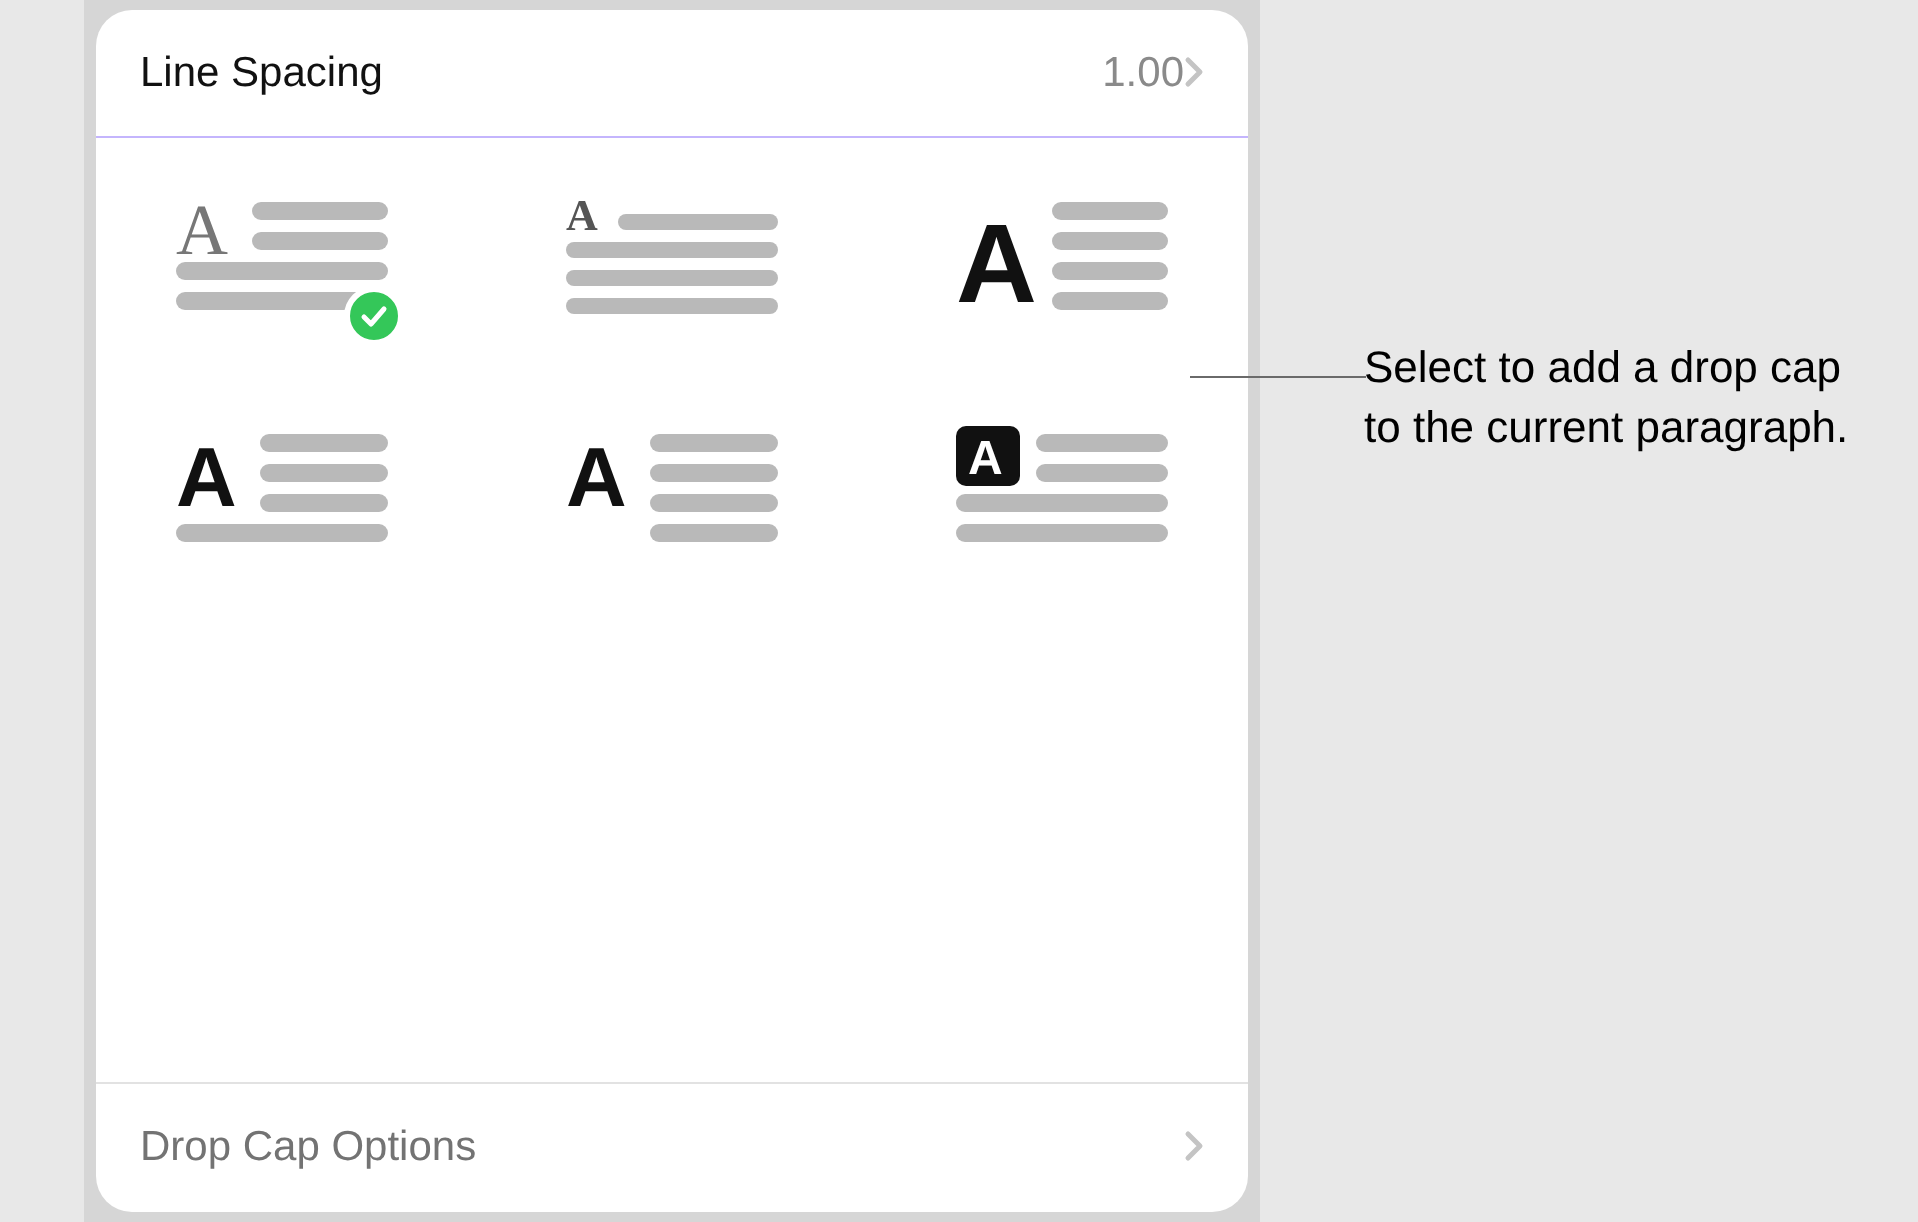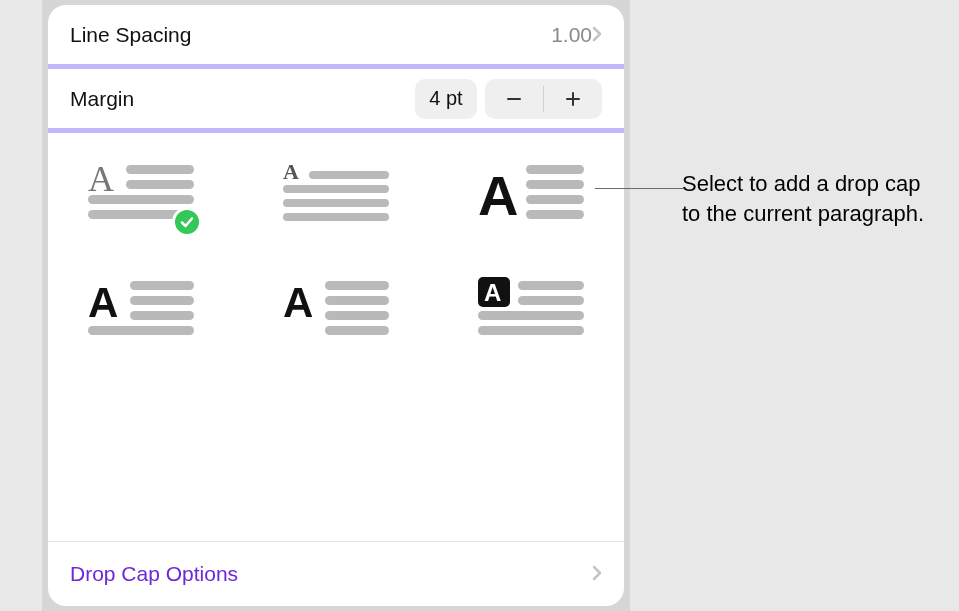--- a/index.html
+++ b/index.html
@@ -28,21 +28,21 @@
       display: flex;
       flex-direction: column;
       overflow: hidden;
     }
     .row {
       display: flex;
       align-items: center;
       justify-content: space-between;
       padding: 0 22px;
       height: 64px;
-      border-bottom: 5px solid #c4b5fd;
+      border-bottom: 1px solid #c4b5fd;
       font-size: 21px;
       color: #111;
     }
     .row.last { border-bottom: none; }
     .row .label { color: #111; }
     .row .value-group {
       display: flex;
       align-items: center;
     }
     .value-text {
@@ -175,40 +175,20 @@
       <span class="value-group">
         <span class="value-text">1.00</span>
         <span class="chevron">
           <svg width="10" height="16" viewBox="0 0 10 16">
               <path d="M2 2 L8 8 L2 14" stroke="#c4c4c4" stroke-width="2.5" fill="none" stroke-linecap="round" stroke-linejoin="round"></path>
             </svg>
         </span>
       </span>
     </div>
 
-    <div class="row">
-      <span class="label">Margin</span>
-      <span class="value-group">
-        <span class="margin-value">4 pt</span>
-        <span class="stepper">
-          <button>
-            <svg width="18" height="18" viewBox="0 0 18 18">
-                <rect x="2" y="8" width="14" height="2" rx="1" fill="#333"></rect>
-              </svg>
-          </button>
-          <span class="divider"></span>
-          <button>
-            <svg width="18" height="18" viewBox="0 0 18 18">
-                <rect x="2" y="8" width="14" height="2" rx="1" fill="#333"></rect>
-                <rect x="8" y="2" width="2" height="14" rx="1" fill="#333"></rect>
-              </svg>
-          </button>
-        </span>
-      </span>
-    </div>
 
 
     <div class="styles-area">
       <div class="styles-grid">
 
         <div class="style-option">
           <svg class="dc-svg" width="106" height="68" viewBox="0 0 106 68">
             <rect x="38" y="4" width="68" height="9" rx="4.5" fill="#b9b9b9"></rect>
             <rect x="38" y="19" width="68" height="9" rx="4.5" fill="#b9b9b9"></rect>
             <rect x="0" y="34" width="106" height="9" rx="4.5" fill="#b9b9b9"></rect>
@@ -270,21 +250,21 @@
             <rect x="0" y="49" width="106" height="9" rx="4.5" fill="#b9b9b9"></rect>
             <rect x="0" y="0" width="32" height="30" rx="5" fill="#111"></rect>
             <text x="6" y="24" font-family="Arial, Helvetica, sans-serif" font-weight="900" font-size="24" fill="#fff">A</text>
           </svg>
         </div>
 
       </div>
     </div>
 
     <div class="row last options-row">
-      <span class="label" style="color:#6d28d9">Drop Cap Options</span>
+      <span class="label" style="color:#737373">Drop Cap Options</span>
       <span class="chevron">
         <svg width="10" height="16" viewBox="0 0 10 16">
             <path d="M2 2 L8 8 L2 14" stroke="#c4c4c4" stroke-width="2.5" fill="none" stroke-linecap="round" stroke-linejoin="round"></path>
           </svg>
       </span>
     </div>
 
   </div>
 </div>
 

